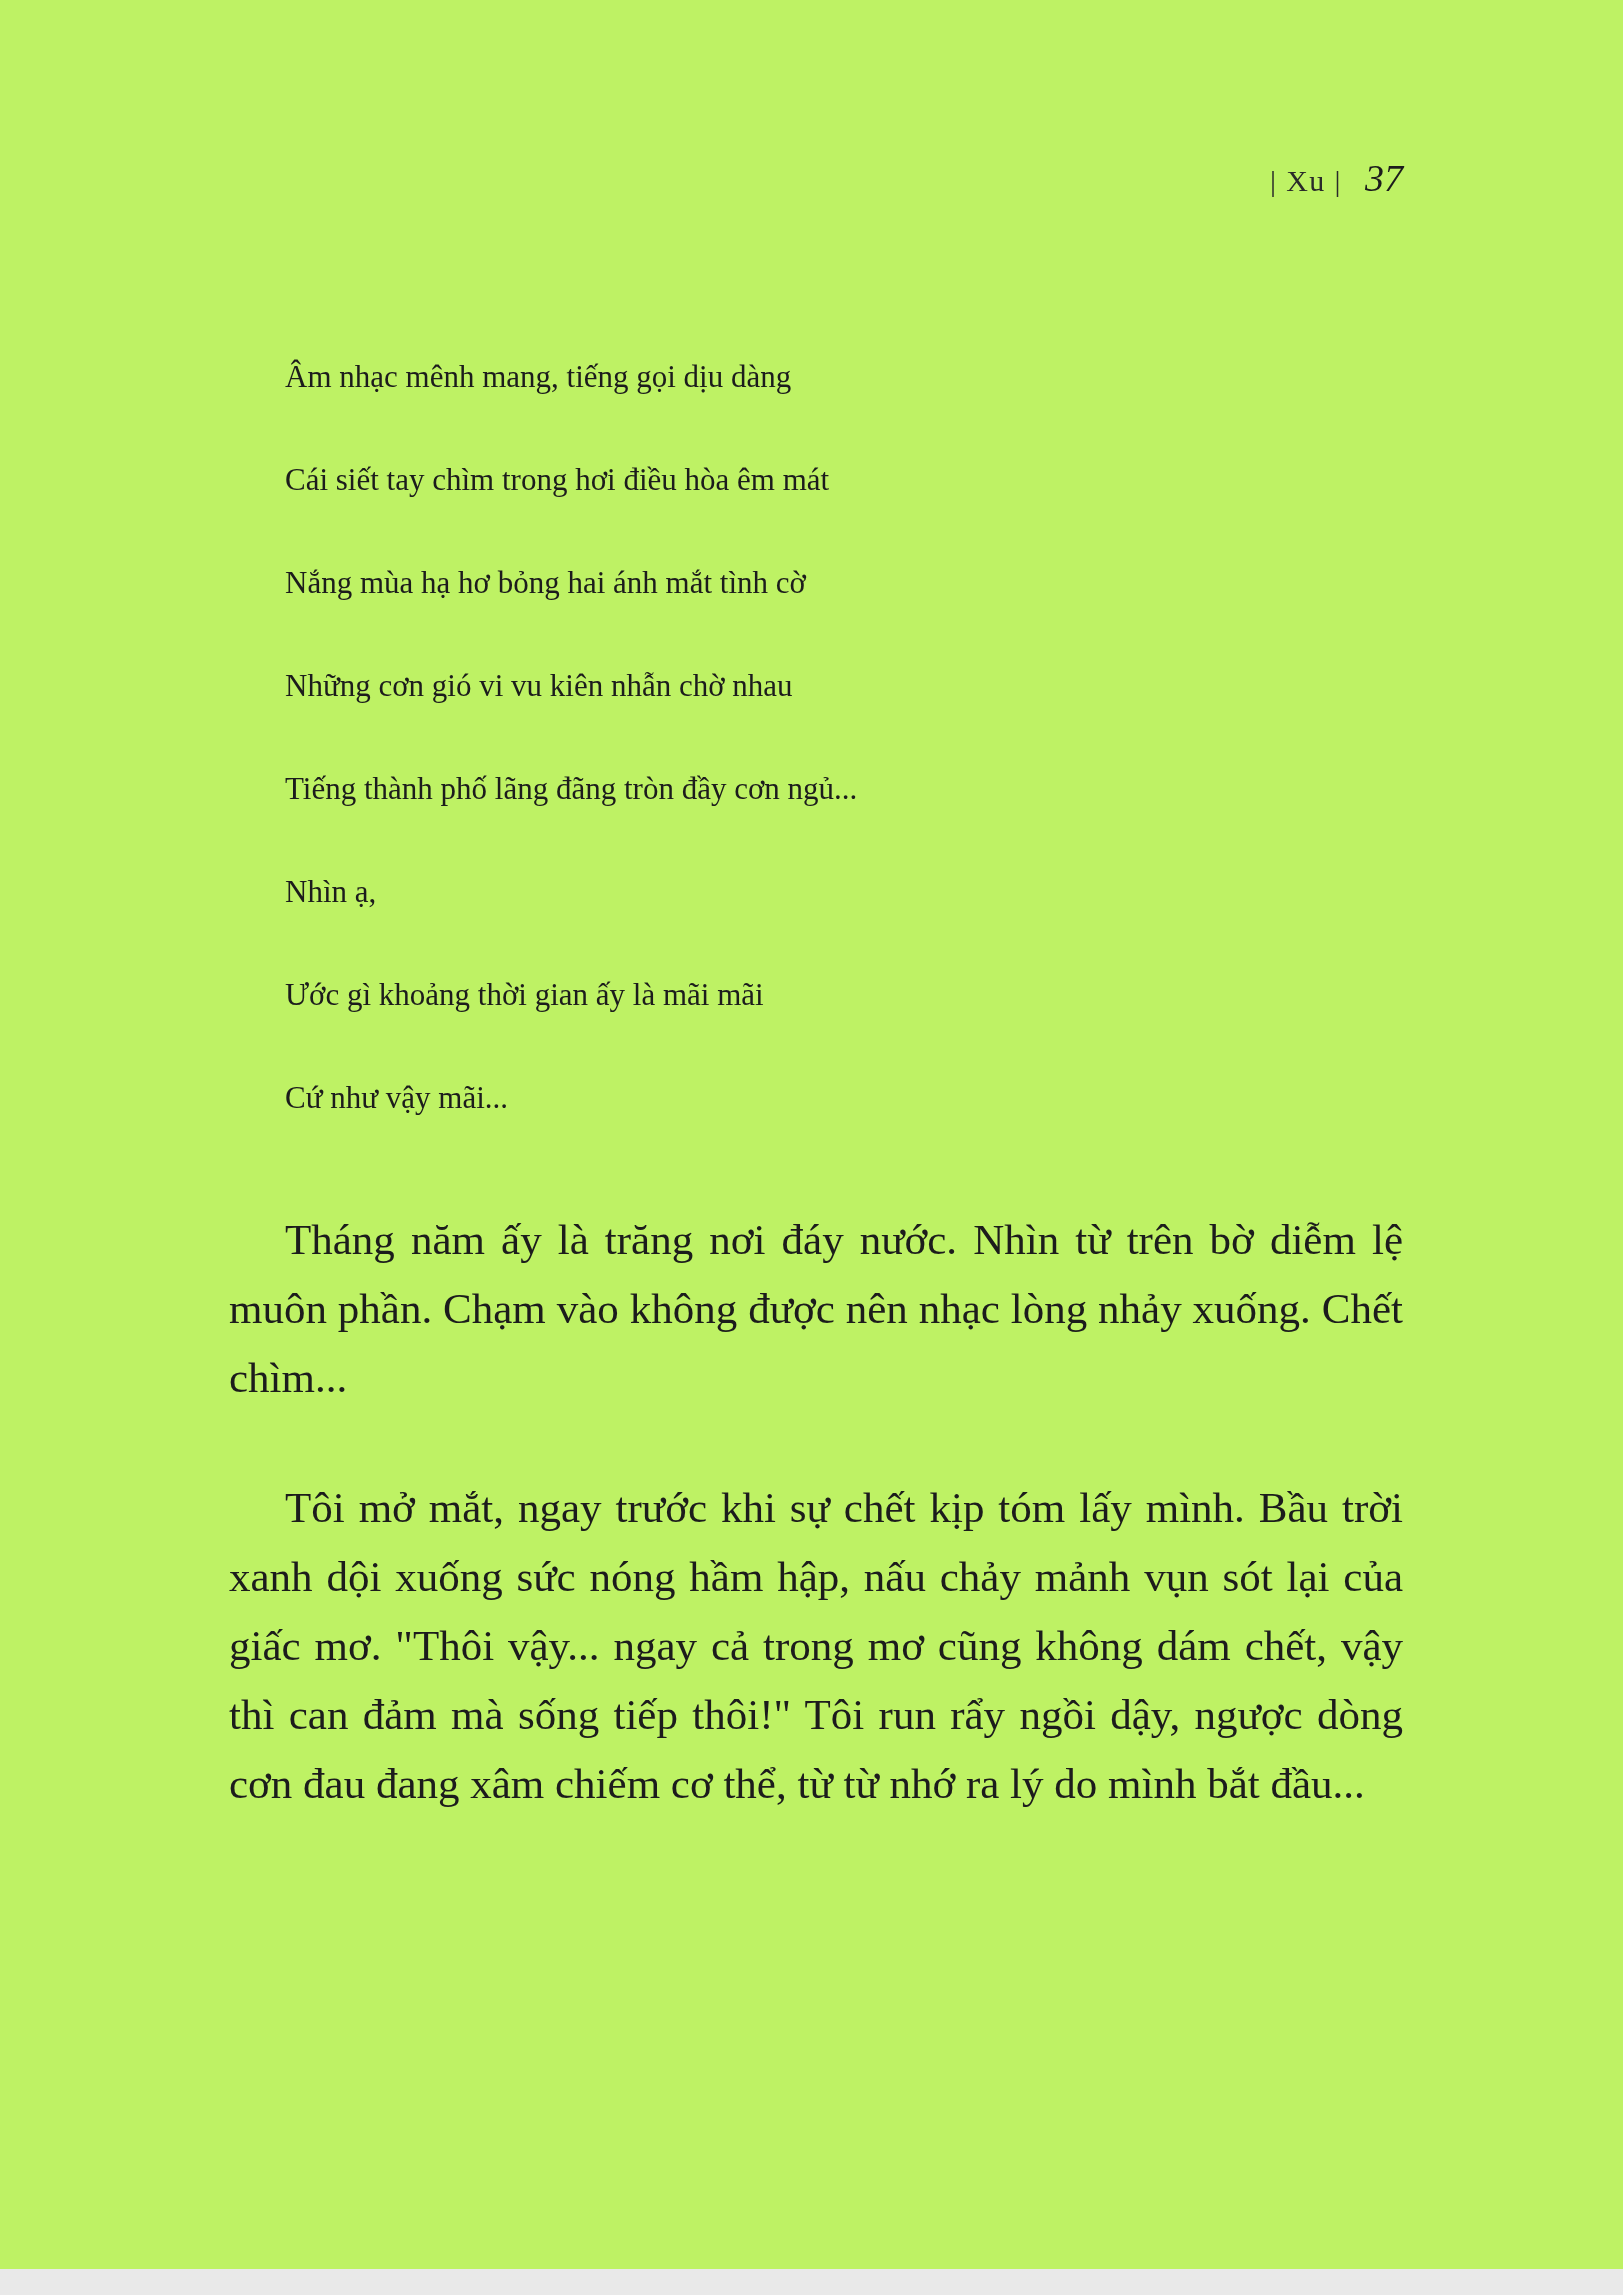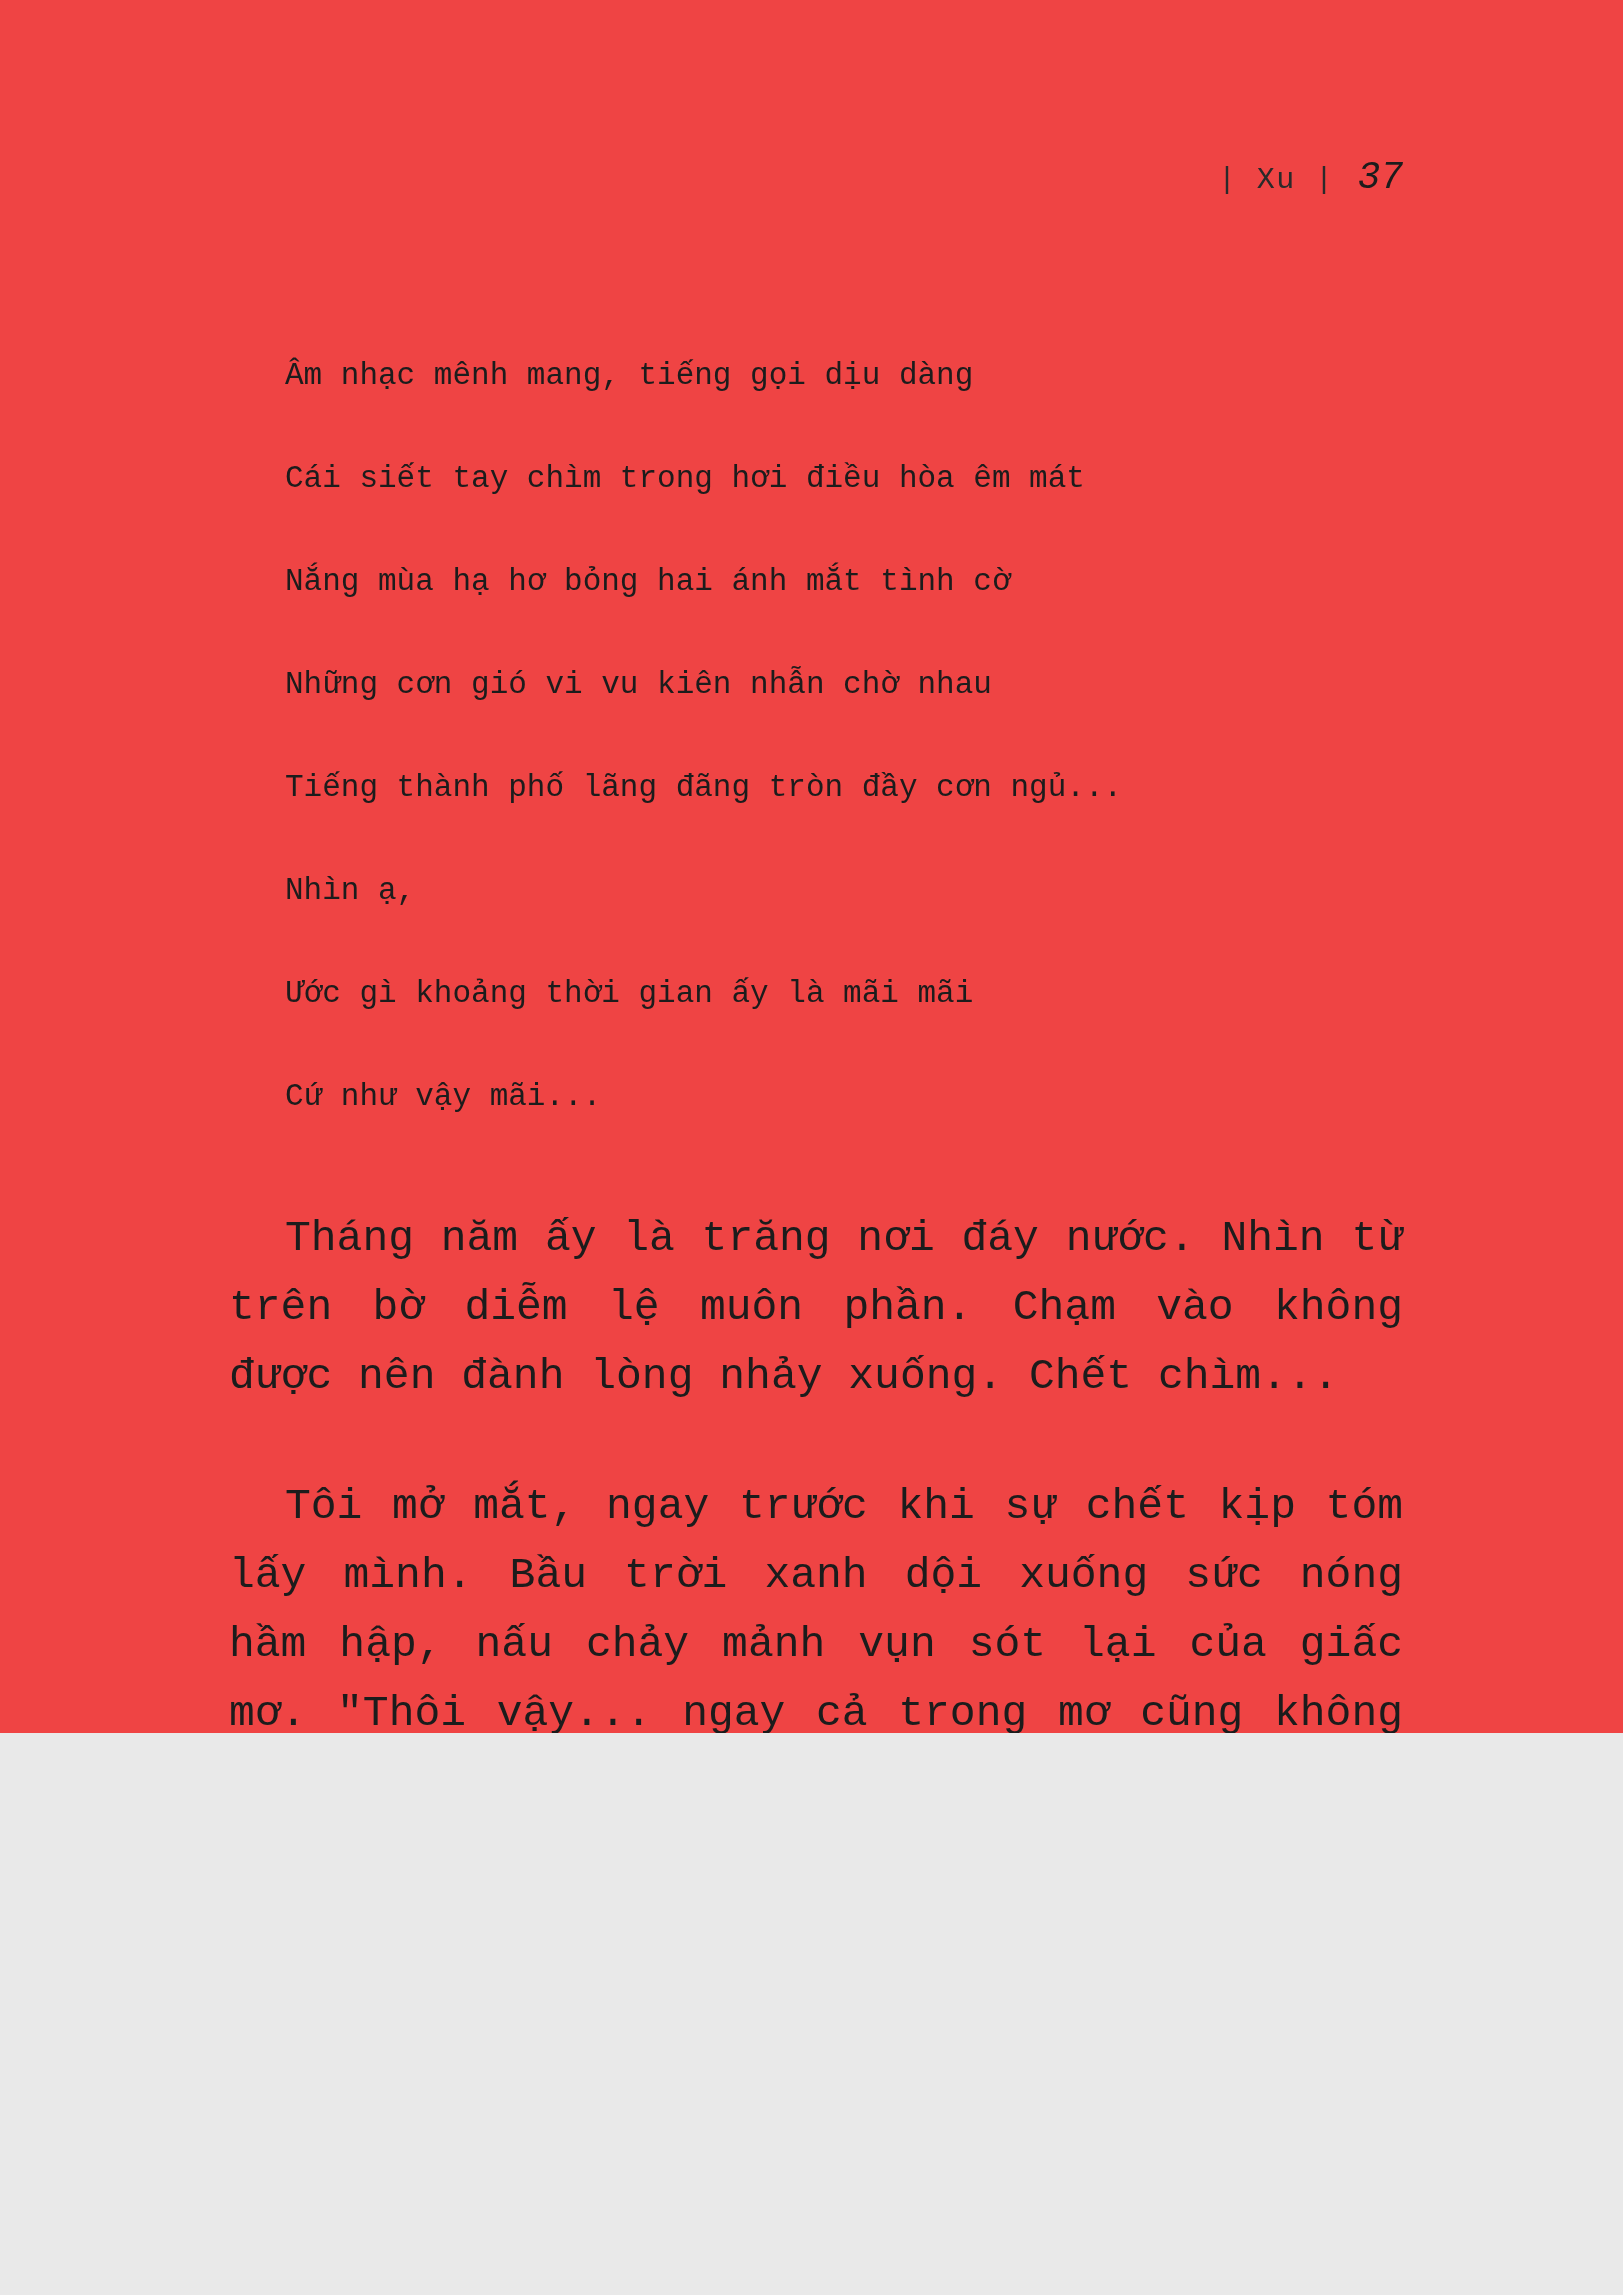--- a/index.html
+++ b/index.html
@@ -3,25 +3,25 @@
 <meta charset="utf-8">
 <style>
   html, body {
     margin: 0;
     padding: 0;
     background: #e9e9e9;
   }
   .page {
     position: relative;
     width: 1623px;
-    height: 1733px;
+    height: 2269px;
     margin: 0 auto;
-    background: #ef4444;
+    background: #bef264;
     color: #1c1c1c;
-    font-family: Liberation Mono, monospace;
+    font-family: Liberation Serif, serif;
     overflow: hidden;
   }
   .content {
     box-sizing: border-box;
     width: 100%;
     height: 100%;
     padding: 156px 220px 0 229px;
   }
   .page-header {
     text-align: right;
@@ -70,18 +70,18 @@
       <div class="poem-line">Âm nhạc mênh mang, tiếng gọi dịu dàng</div>
       <div class="poem-line">Cái siết tay chìm trong hơi điều hòa êm mát</div>
       <div class="poem-line">Nắng mùa hạ hơ bỏng hai ánh mắt tình cờ</div>
       <div class="poem-line">Những cơn gió vi vu kiên nhẫn chờ nhau</div>
       <div class="poem-line">Tiếng thành phố lãng đãng tròn đầy cơn ngủ...</div>
       <div class="poem-line">Nhìn ạ,</div>
       <div class="poem-line">Ước gì khoảng thời gian ấy là mãi mãi</div>
       <div class="poem-line">Cứ như vậy mãi...</div>
     </div>
 
-    <p class="para">Tháng năm ấy là trăng nơi đáy nước. Nhìn từ trên bờ diễm lệ muôn phần. Chạm vào không được nên đành lòng nhảy xuống. Chết chìm...</p>
+    <p class="para">Tháng năm ấy là trăng nơi đáy nước. Nhìn từ trên bờ diễm lệ muôn phần. Chạm vào không được nên nhạc lòng nhảy xuống. Chết chìm...</p>
     <p class="para">Tôi mở mắt, ngay trước khi sự chết kịp tóm lấy mình. Bầu trời xanh dội xuống sức nóng hầm hập, nấu chảy mảnh vụn sót lại của giấc mơ. "Thôi vậy... ngay cả trong mơ cũng không dám chết, vậy thì can đảm mà sống tiếp thôi!" Tôi run rẩy ngồi dậy, ngược dòng cơn đau đang xâm chiếm cơ thể, từ từ nhớ ra lý do mình bắt đầu...</p>
 
   </div>
 </div>
 
 
 </body></html>

